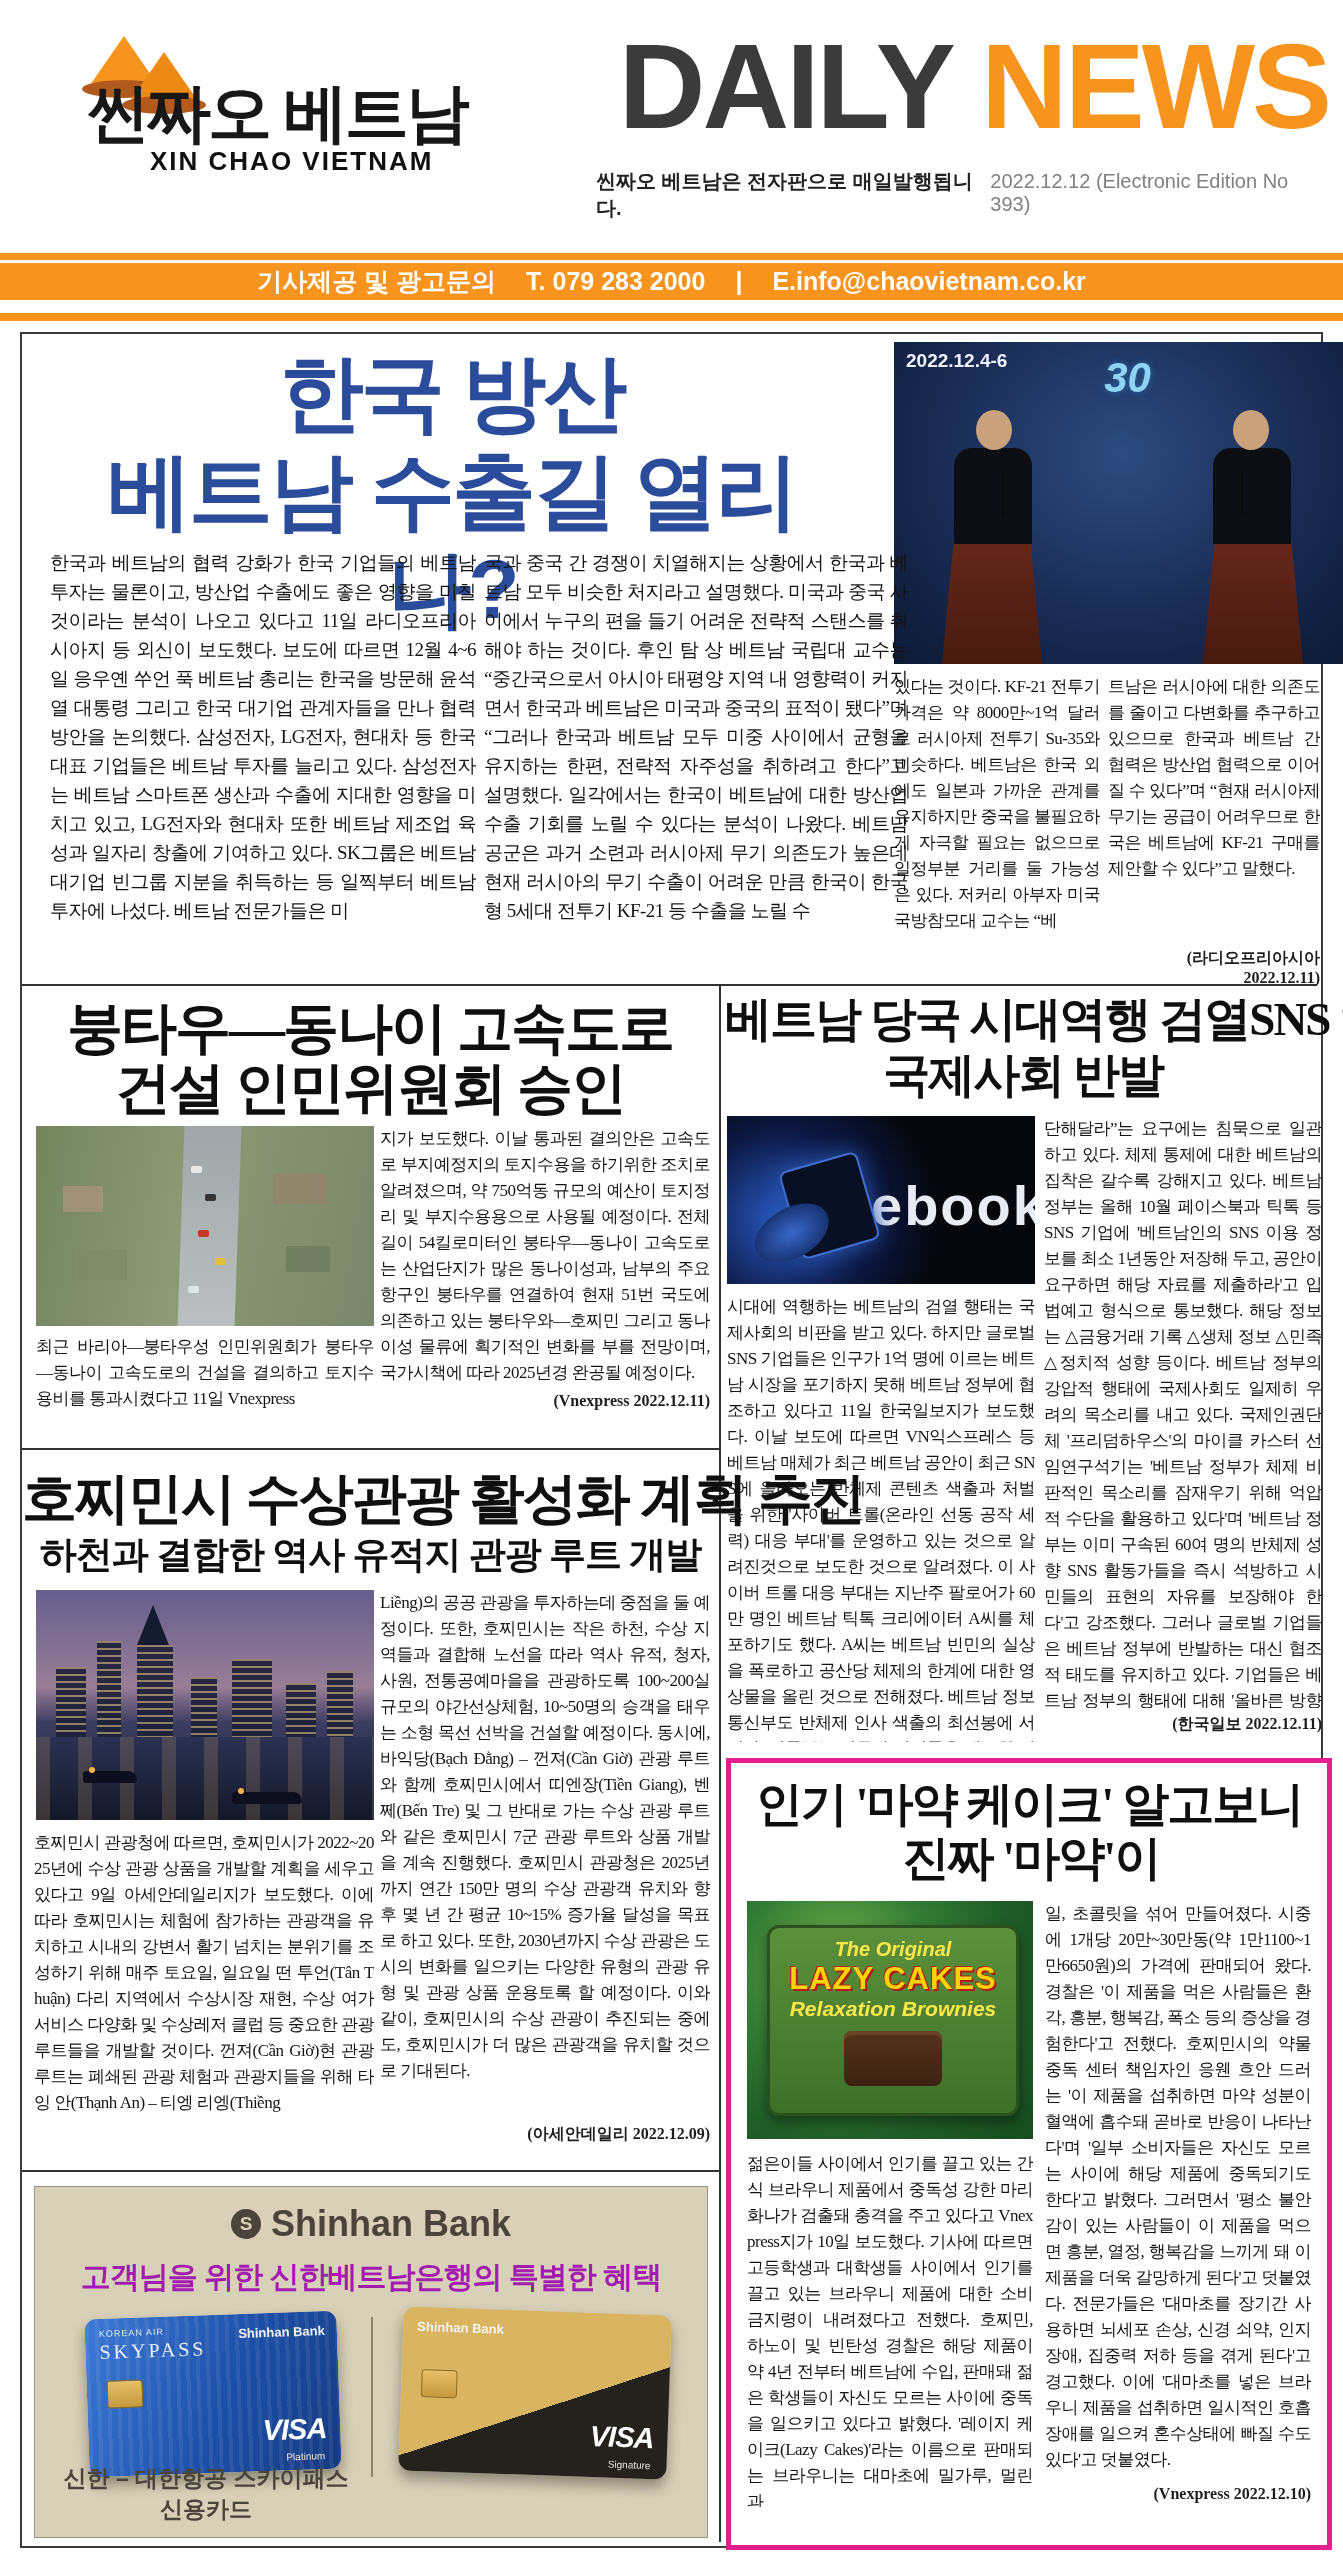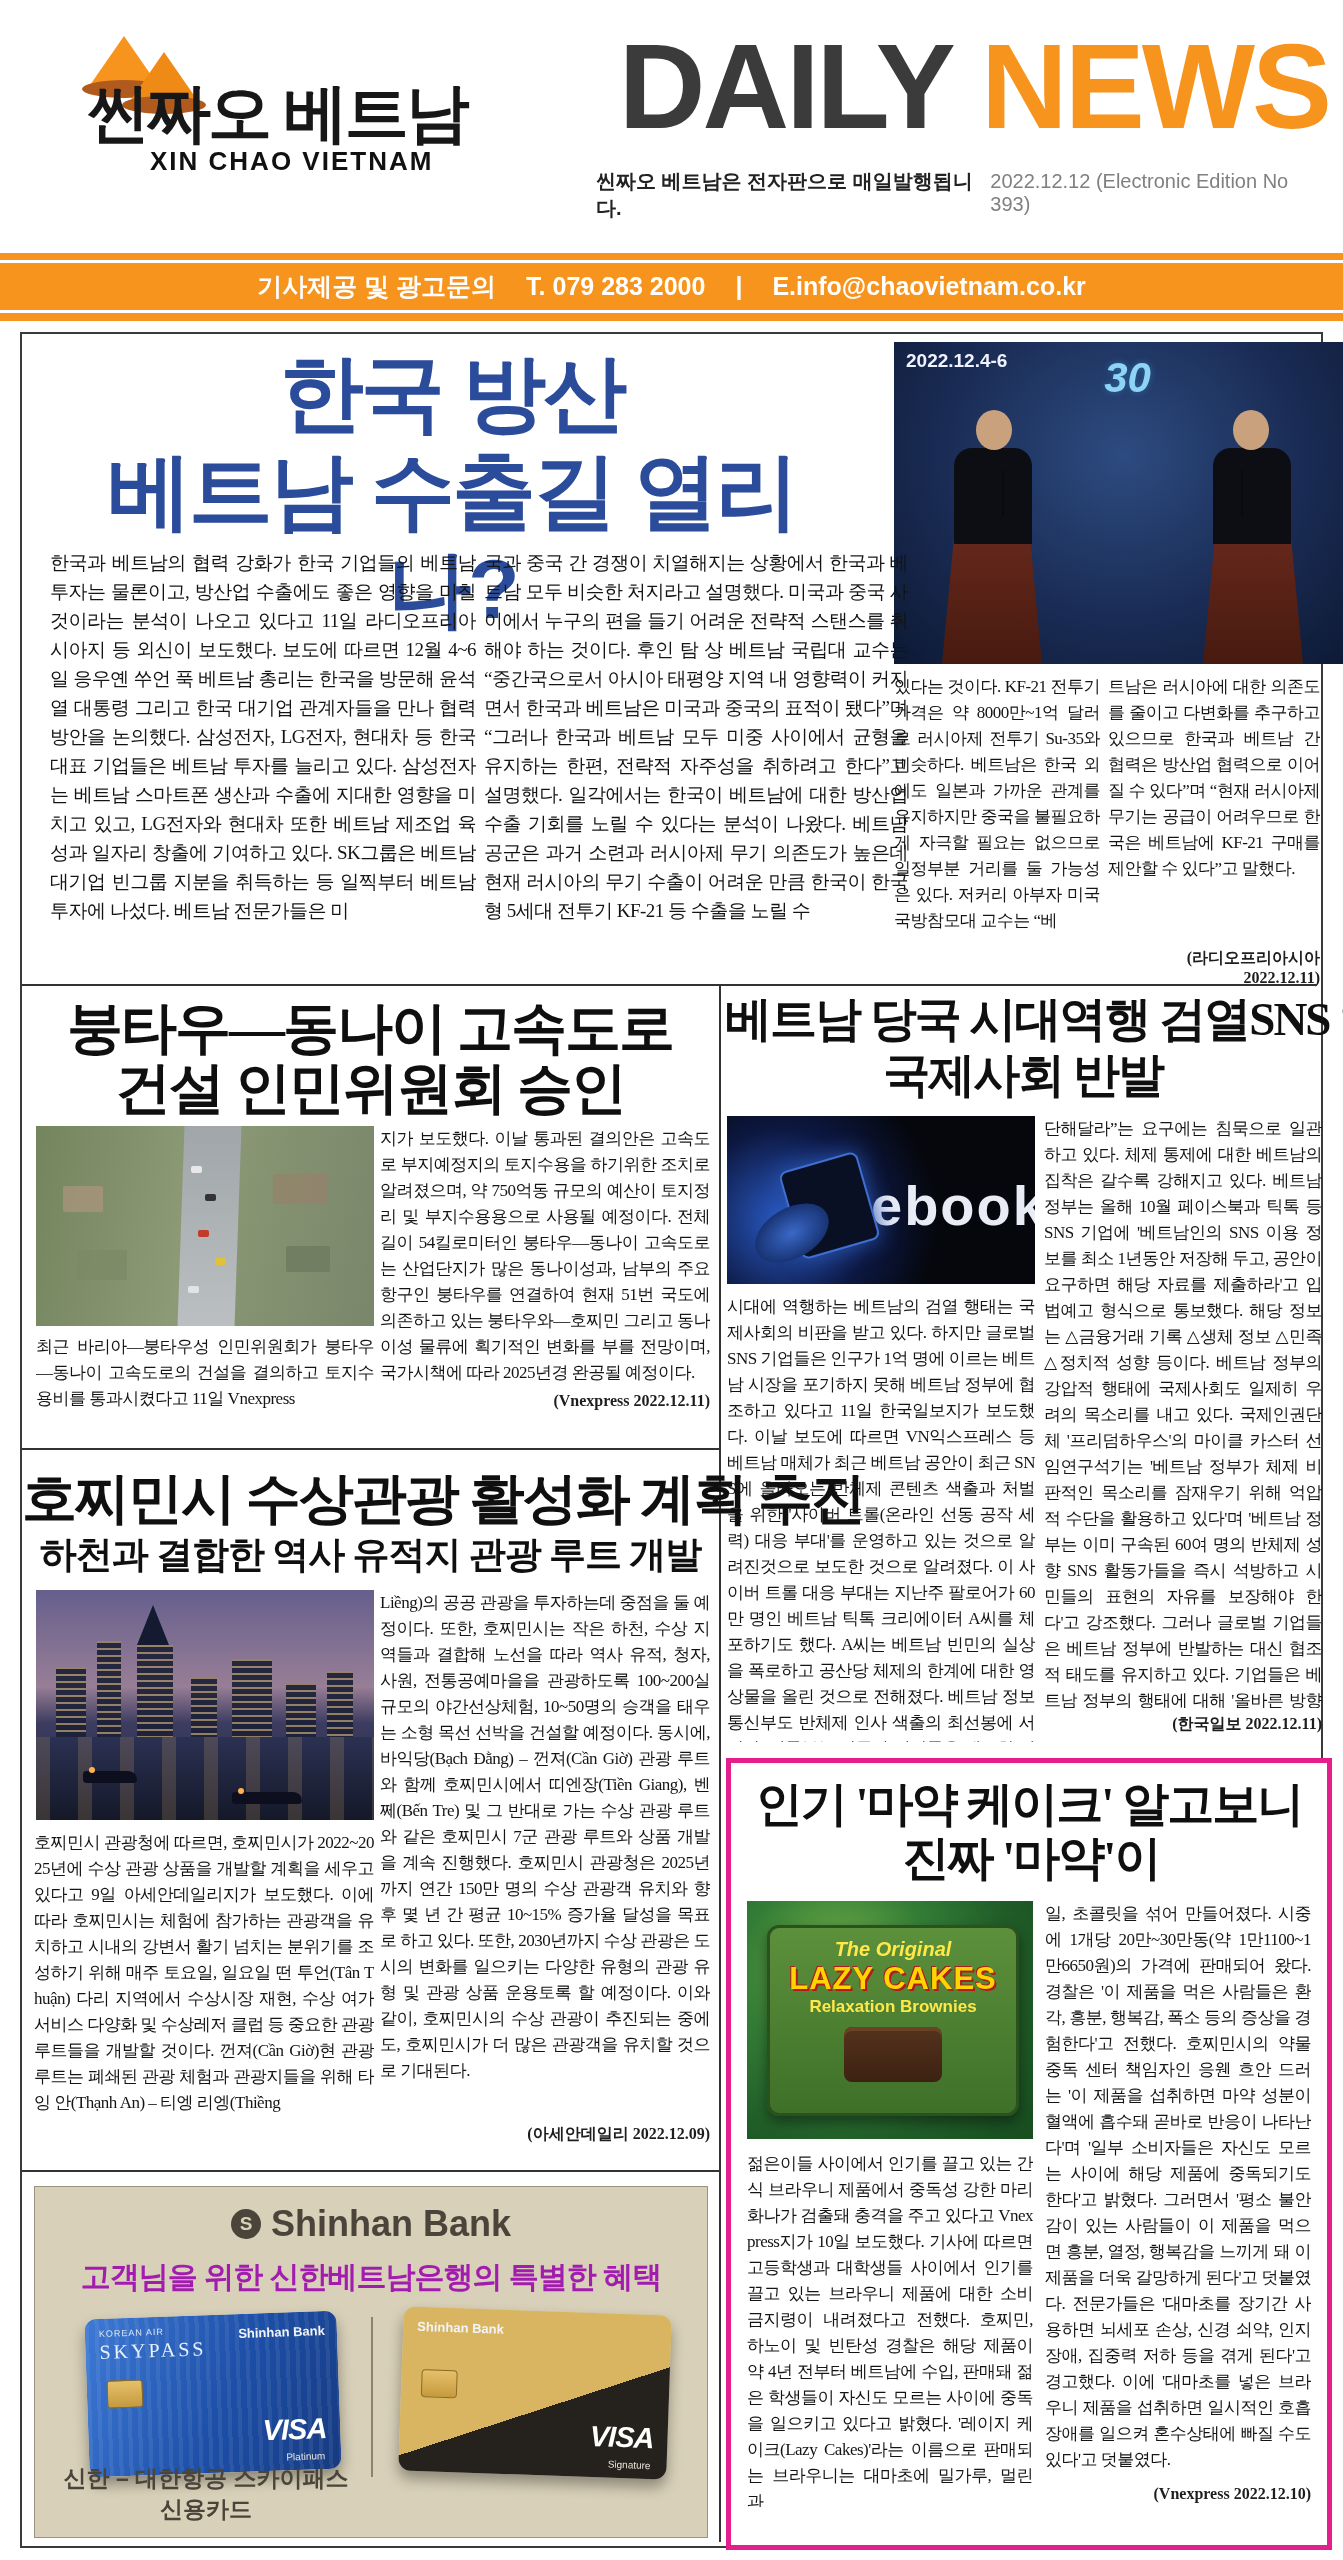--- a/index.html
+++ b/index.html
@@ -10,21 +10,21 @@
   .hat{position:absolute;width:0;height:0;border-left:36px solid transparent;border-right:36px solid transparent;border-bottom:52px solid #f7941d;}
   .hat-base{position:absolute;width:84px;height:18px;border-radius:50%;background:#b05a1d;}
   .logo-hangul{position:absolute;left:86px;top:70px;font-size:64px;font-weight:900;letter-spacing:-3px;color:#171717;white-space:nowrap;}
   .logo-latin{position:absolute;left:150px;top:146px;font-size:26px;font-weight:700;letter-spacing:2px;color:#111;}
   .daily-news{position:absolute;right:14px;top:6px;font-size:120px;font-weight:700;letter-spacing:-3px;white-space:nowrap;line-height:160px;}
   .dn-daily{color:#3b3b3b;} .dn-news{color:#f7941d;}
   .tag-row{position:absolute;left:596px;right:16px;top:168px;display:flex;justify-content:space-between;align-items:baseline;}
   .tagline{font-size:20px;font-weight:700;color:#222;}
   .edition{font-size:20px;color:#808080;}
   .ob-line{position:absolute;left:0;right:0;background:#f7941d;}
-  .ob-bar{position:absolute;left:0;right:0;top:263px;height:47px;background:#f7941d;display:flex;align-items:center;justify-content:center;gap:30px;color:#fff;font-weight:700;font-size:25px;}
+  .ob-bar{position:absolute;left:0;right:0;top:263px;height:37px;background:#f7941d;display:flex;align-items:center;justify-content:center;gap:30px;color:#fff;font-weight:700;font-size:25px;}
 
   
   .paper{position:absolute;left:20px;top:332px;width:1299px;height:2212px;border:2px solid #3a3a3a;background:#fff;}
   .hdiv{position:absolute;background:#333;height:2px;}
   .vdiv{position:absolute;background:#333;width:2px;}
 
   
   .bt{position:absolute;font-family:"Liberation Serif","DejaVu Serif",serif;font-size:17px;line-height:26px;
       text-align:justify;letter-spacing:-0.5px;color:#141414;overflow:hidden;word-break:break-all;}
   .bt-wide{font-size:19px;line-height:29px;margin-left:16px;}
@@ -59,21 +59,21 @@
   .spire{position:absolute;width:0;height:0;border-left:16px solid transparent;border-right:16px solid transparent;border-bottom:40px solid #141a30;}
   .water{position:absolute;left:0;right:0;bottom:0;height:36%;background:linear-gradient(#2b3152,#141829);}
   .streaks{position:absolute;left:0;right:0;bottom:0;height:36%;background:repeating-linear-gradient(90deg,rgba(255,200,120,.16) 0 14px,transparent 14px 42px);}
   .boat{position:absolute;width:54px;height:12px;background:#0d0f1e;border-radius:4px 10px 4px 4px;}
   .boat i{position:absolute;left:6px;top:-4px;width:6px;height:6px;border-radius:50%;background:#ffb24a;}
 
   .lazy{background:radial-gradient(circle at 32% 30%,#7cb84c 0%,#347d36 38%,#205d28 68%,#174c1f 100%);}
   .pkg{position:absolute;left:7%;top:10%;width:86%;height:78%;background:linear-gradient(#5d903b,#3e7029);border:3px solid #2a521e;border-radius:12px;box-shadow:0 6px 14px rgba(0,0,0,.45);text-align:center;color:#ffe84a;}
   .pkg-l1{margin-top:10px;font-style:italic;font-size:20px;font-weight:700;}
   .pkg-l2{font-size:31px;font-weight:900;color:#ffd400;letter-spacing:1px;text-shadow:2px 2px 0 #b01c1c,-1px -1px 0 #b01c1c;}
-  .pkg-l3{font-size:17px;font-weight:700;text-align:center;}
+  .pkg-l3{font-style:italic;font-size:21px;font-weight:700;text-align:center;}
   .brownie{margin:10px auto 0;width:40%;height:30%;background:linear-gradient(#55331c,#3c2112);border-radius:8px;box-shadow:inset 0 4px 0 #6a4326;}
 
   
   .hw-h{font-size:56px;line-height:64px;letter-spacing:-2px;}
   .s-h{font-size:47px;line-height:54px;letter-spacing:-2px;}
   .t-h{font-size:55px;letter-spacing:-2px;}
   .t-sub{font-size:37px;font-weight:600;letter-spacing:-1px;}
 
   
   .c-box{position:absolute;left:704px;top:1424px;width:596px;height:782px;border:5px solid #e41e8c;background:#fff;}

